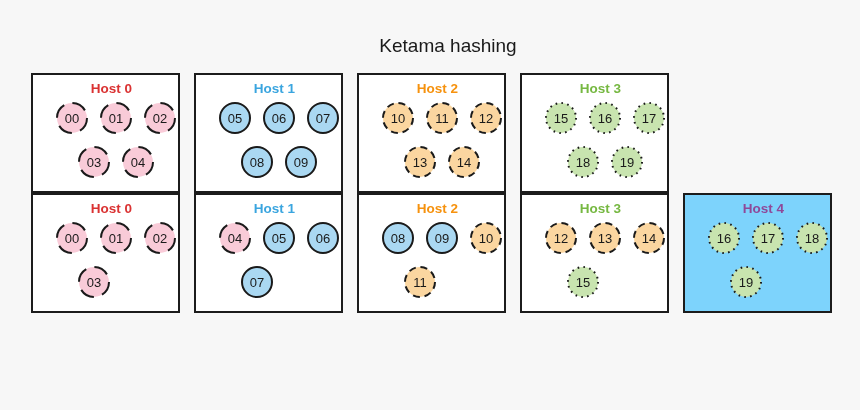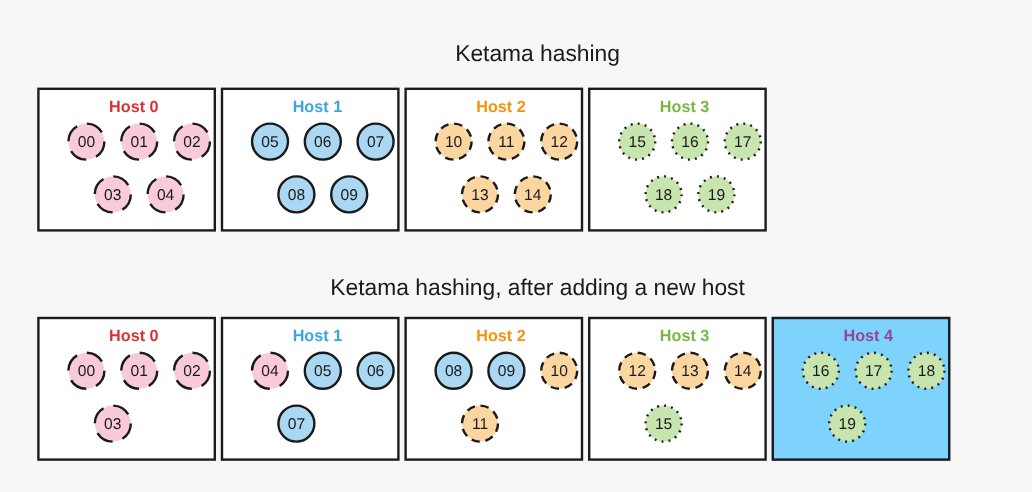--- a/index.html
+++ b/index.html
@@ -22,21 +22,21 @@
     line-height: 22px;
     font-weight: 400;
     color: #1a1a1a;
     margin: 0 0 16px 5px;
   }
   .diagram-title.second {
     margin: 37px 0 12px 5px;
   }
   .host-row {
     display: flex;
-    gap: 4px;
+    gap: 14px;
   }
   .host-box {
     width: 149px;
     height: 120px;
     box-sizing: border-box;
     background: #ffffff;
     border: 2px solid #1c1c1c;
   }
   .host-label {
     font-size: 13.5px;
@@ -182,21 +182,20 @@
             <div class="key"><svg width="34" height="34" viewBox="0 0 34 34">
                 <circle cx="17" cy="17" r="15" fill="#c8e4af" stroke="#1a1a1a" stroke-width="2" stroke-dasharray="1.6 4.29"></circle>
                 <text x="17" y="21.5" text-anchor="middle" class="key-num">19</text>
               </svg></div>
           </div>
         </div>
       </div>
   </section>
 
   <section class="diagram">
-    <h2 class="diagram-title second">Ketama hashing, after adding a new host</h2>
     <div class="host-row">
         <div class="host-box" style="background: rgb(255, 255, 255); border-color: rgb(28, 28, 28);">
           <div class="host-label" style="color: rgb(218, 50, 50);">Host 0</div>
           <div class="key-row top">
             <div class="key"><svg width="34" height="34" viewBox="0 0 34 34">
                 <circle cx="17" cy="17" r="15" fill="#f9cbd8" stroke="#1a1a1a" stroke-width="2" stroke-dasharray="15 8.55"></circle>
                 <text x="17" y="21.5" text-anchor="middle" class="key-num">00</text>
               </svg></div>
             <div class="key"><svg width="34" height="34" viewBox="0 0 34 34">
                 <circle cx="17" cy="17" r="15" fill="#f9cbd8" stroke="#1a1a1a" stroke-width="2" stroke-dasharray="15 8.55"></circle>

